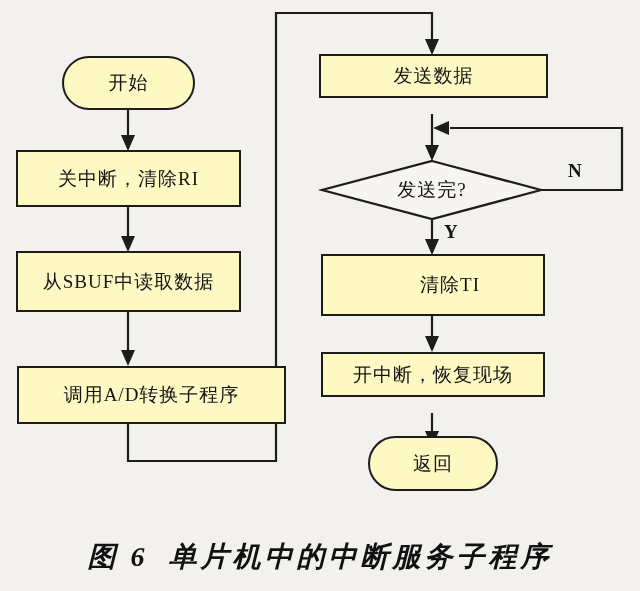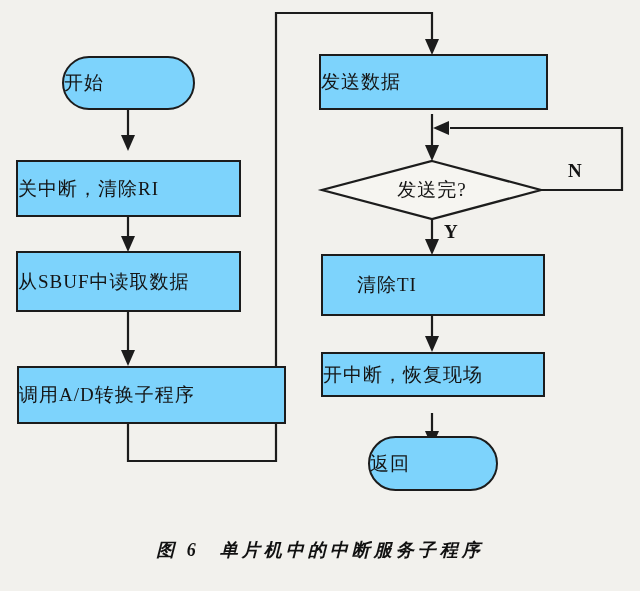--- a/index.html
+++ b/index.html
@@ -31,35 +31,35 @@
   }
   .shape-fill {
     fill: #f6f5f1;
     stroke: #1c1c1c;
     stroke-width: 2.2;
   }
   .node {
     position: absolute;
     box-sizing: border-box;
     border: 2.2px solid #1c1c1c;
-    background: #7dd3fc;
+    background: #fef9c3;
     display: flex;
     align-items: center;
-    justify-content: flex-start;
+    justify-content: center;
     color: #141414;
     font-size: 19px;
     letter-spacing: 1px;
     white-space: nowrap;
   }
   .terminator { border-radius: 28px; }
   .node-start   { left: 62px;  top: 56px;  width: 133px; height: 54px; }
-  .node-close   { left: 16px;  top: 150px; width: 225px; height: 57px; margin-top: 10px; }
+  .node-close   { left: 16px;  top: 150px; width: 225px; height: 57px; }
   .node-sbuf    { left: 16px;  top: 251px; width: 225px; height: 61px; }
   .node-ad      { left: 17px;  top: 366px; width: 269px; height: 58px; }
-  .node-send    { left: 319px; top: 54px;  width: 229px; height: 56px; font-family: Liberation Mono, monospace; }
+  .node-send    { left: 319px; top: 54px;  width: 229px; height: 44px; font-family: Liberation Mono, monospace; }
   .node-clearti { left: 321px; top: 254px; width: 224px; height: 62px; padding-left: 34px; }
   .node-openint { left: 321px; top: 352px; width: 224px; height: 45px; }
   .node-return  { left: 368px; top: 436px; width: 130px; height: 55px; }
   .diamond-label {
     position: absolute;
     left: 332px; top: 176px; width: 200px; height: 28px;
     display: flex; align-items: center; justify-content: center;
     color: #141414; font-size: 19px; letter-spacing: 1px;
   }
   .branch-label {
@@ -68,21 +68,21 @@
     font-size: 19px;
     font-weight: bold;
   }
   .label-no  { left: 568px; top: 160px; }
   .label-yes { left: 444px; top: 221px; }
   .figure-caption {
     position: absolute;
     left: 0; right: 0; top: 538px;
     text-align: center;
     color: #111111;
-    font-size: 18px;
+    font-size: 28px;
     font-weight: bold;
     font-style: italic;
     white-space: nowrap;
   }
   .figure-caption .caption-prefix { letter-spacing: 4px; margin-right: 20px; }
   .figure-caption .caption-title  { letter-spacing: 4px; }
 </style>
 </head>
 <body>
 

